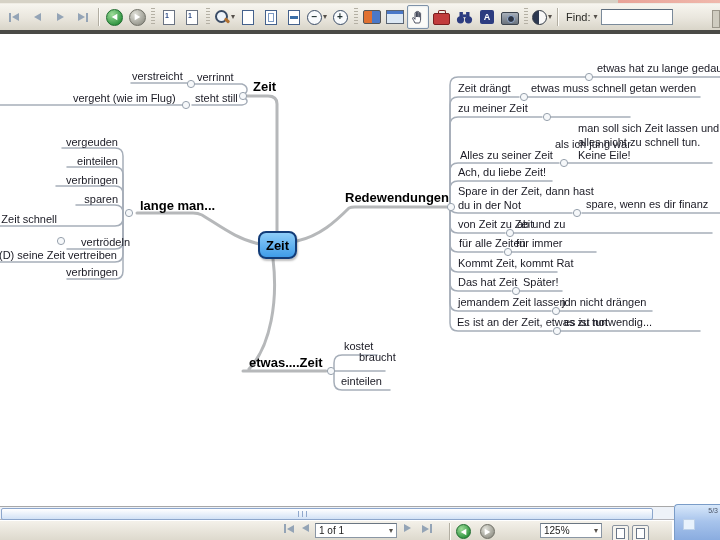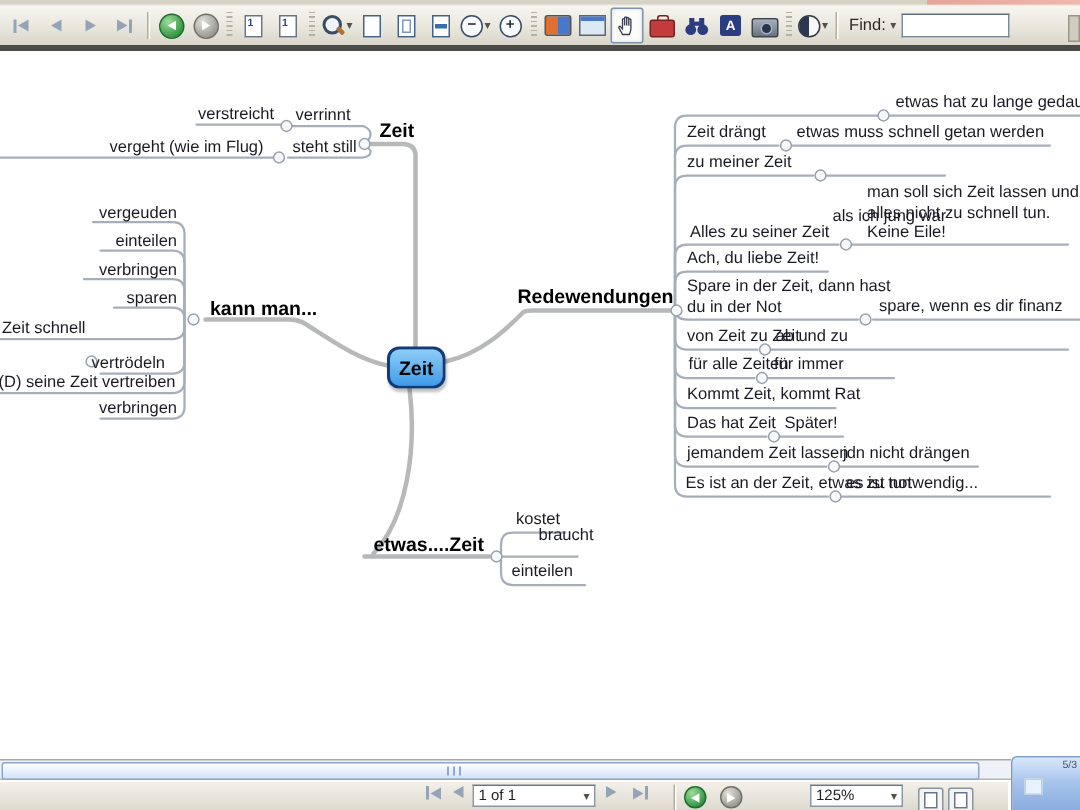--- a/index.html
+++ b/index.html
@@ -277,27 +277,27 @@
   </svg>
 
   <div class="rootnode">Zeit</div>
 
   <div class="branch" style="left:253px;top:46px;">Zeit</div>
   <div class="leaf" style="left:132px;top:36px;">verstreicht</div>
   <div class="leaf" style="left:197px;top:37px;">verrinnt</div>
   <div class="leaf" style="left:73px;top:58px;">vergeht (wie im Flug)</div>
   <div class="leaf" style="left:195px;top:58px;">steht still</div>
 
-  <div class="branch" style="left:140px;top:165px;">kann man...</div>
+  <div class="branch" style="left:140px;top:165px;">lange man...</div>
   <div class="leaf ra" style="left:28px;top:102px;width:90px;">vergeuden</div>
   <div class="leaf ra" style="left:28px;top:121px;width:90px;">einteilen</div>
   <div class="leaf ra" style="left:28px;top:140px;width:90px;">verbringen</div>
   <div class="leaf ra" style="left:28px;top:159px;width:90px;">sparen</div>
   <div class="leaf ra" style="left:-40px;top:179px;width:97px;">Zeit schnell</div>
-  <div class="leaf ra" style="left:20px;top:202px;width:90px;text-align:right;">vertrödeln</div>
+  <div class="leaf ra" style="left:40px;top:202px;width:90px;text-align:right;">vertrödeln</div>
   <div class="leaf ra" style="left:-20px;top:215px;width:137px;">(D) seine Zeit vertreiben</div>
   <div class="leaf ra" style="left:28px;top:232px;width:90px;">verbringen</div>
 
   <div class="branch" style="left:345px;top:157px;">Redewendungen</div>
   <div class="leaf" style="left:597px;top:28px;">etwas hat zu lange gedauert</div>
   <div class="leaf" style="left:458px;top:48px;">Zeit drängt</div>
   <div class="leaf" style="left:531px;top:48px;">etwas muss schnell getan werden</div>
   <div class="leaf" style="left:458px;top:68px;">zu meiner Zeit</div>
   <div class="leaf" style="left:555px;top:83px;margin-top:21px;">als ich jung war</div>
   <div class="leaf" style="left:460px;top:115px;">Alles zu seiner Zeit</div>

